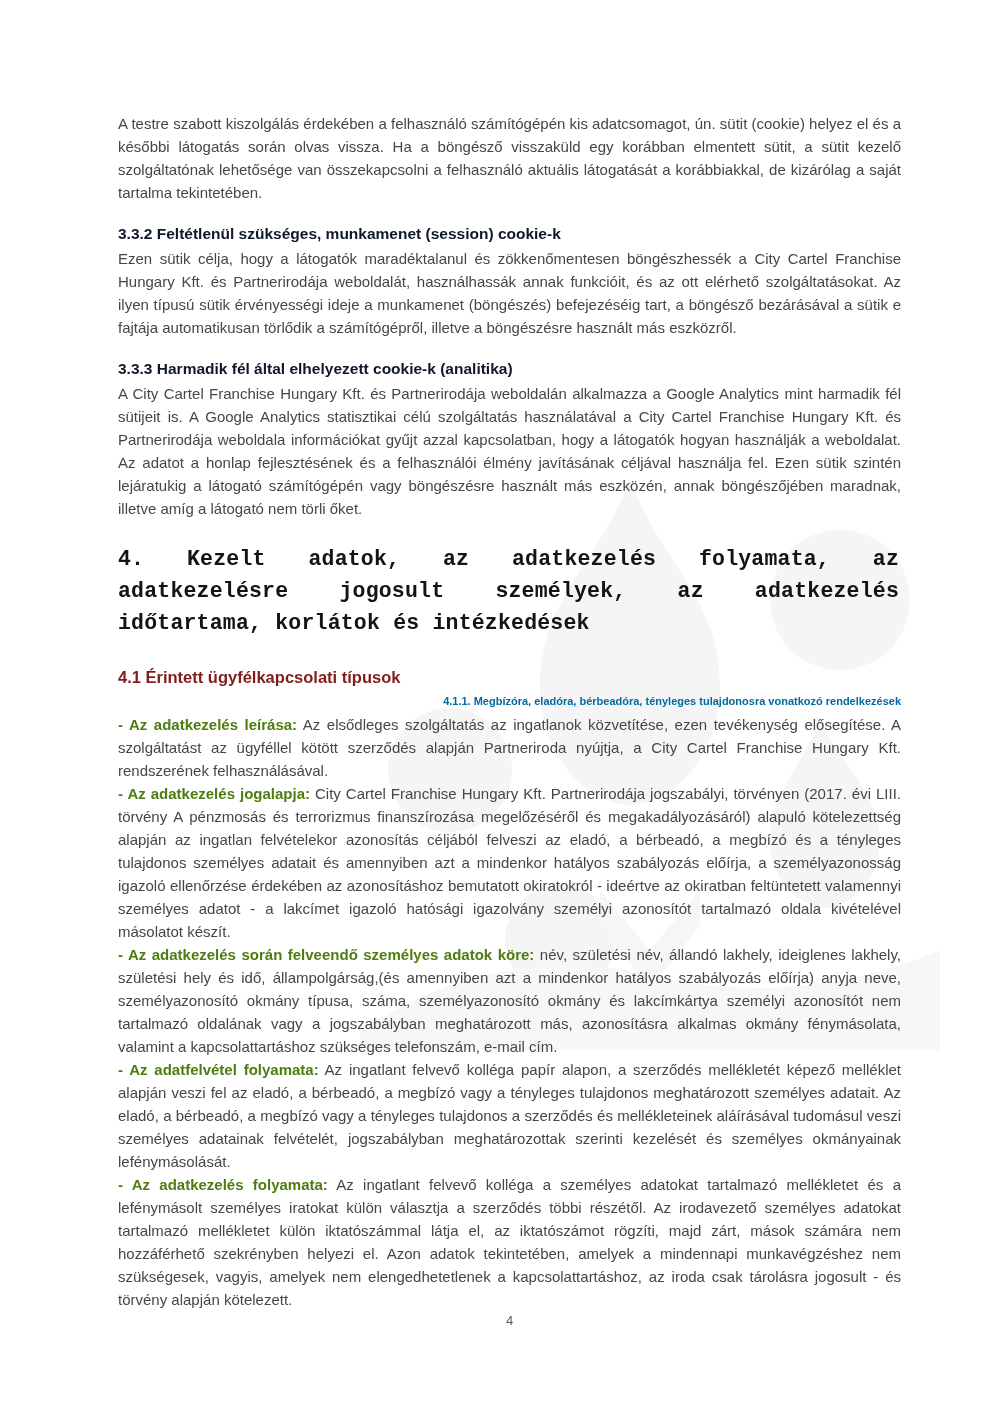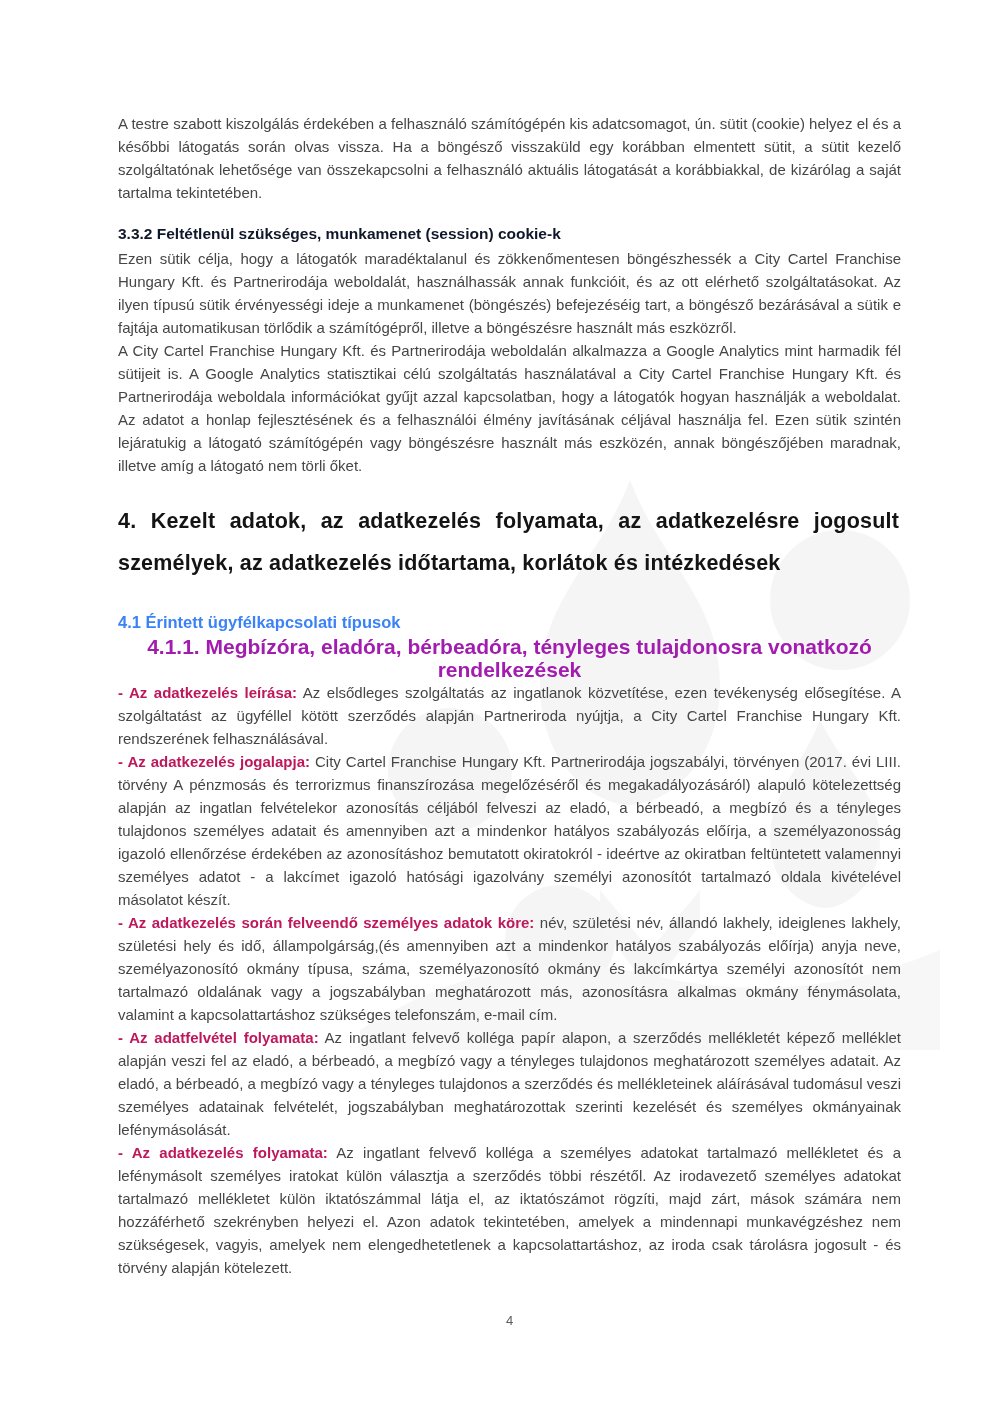--- a/index.html
+++ b/index.html
@@ -37,44 +37,45 @@
   .sec-heading {
     font-size:15.5px;
     line-height:22px;
     font-weight:700;
     color:#0f172a;
     margin:19px 0 2px 0;
     text-align:left;
   }
   .chapter-title {
     font-size:21.5px;
-    line-height:42px;
+    line-height:32px;
     font-weight:800;
     color:#141414;
     margin:23px 2px 0 0;
     text-align:justify;
     letter-spacing:0.2px;
+    font-family:Liberation Mono, monospace;
   }
   .sub1-heading {
     font-size:16.5px;
     line-height:24px;
     font-weight:800;
-    color:#3b82f6;
+    color:#7f1d1d;
     margin:26px 0 0 0;
     text-align:left;
   }
   .sub2-heading {
-    font-size:21px;
+    font-size:11px;
     line-height:23px;
     font-weight:700;
-    color:#a21caf;
+    color:#0369a1;
     margin:1px 0 0 0;
-    text-align:center;
+    text-align:right;
   }
-  .runin { font-weight:700; color:#be185d; }
+  .runin { font-weight:700; color:#4d7c0f; }
   .page-number {
     position:absolute;
     left:0; right:0;
     bottom:86px;
     text-align:center;
     font-size:13px;
     color:#5a5a5a;
     z-index:1;
   }
 </style>
@@ -95,20 +96,21 @@
     </g>
   </svg>
 
   <div class="content">
 
     <p>A testre szabott kiszolgálás érdekében a felhasználó számítógépén kis adatcsomagot, ún. sütit (cookie) helyez el és a későbbi látogatás során olvas vissza. Ha a böngésző visszaküld egy korábban elmentett sütit, a sütit kezelő szolgáltatónak lehetősége van összekapcsolni a felhasználó aktuális látogatását a korábbiakkal, de kizárólag a saját tartalma tekintetében.</p>
 
     <h3 class="sec-heading">3.3.2 Feltétlenül szükséges, munkamenet (session) cookie-k</h3>
     <p>Ezen sütik célja, hogy a látogatók maradéktalanul és zökkenőmentesen böngészhessék a City Cartel Franchise Hungary Kft. és Partnerirodája weboldalát, használhassák annak funkcióit, és az ott elérhető szolgáltatásokat. Az ilyen típusú sütik érvényességi ideje a munkamenet (böngészés) befejezéséig tart, a böngésző bezárásával a sütik e fajtája automatikusan törlődik a számítógépről, illetve a böngészésre használt más eszközről.</p>
 
+    <h3 class="sec-heading">3.3.3 Harmadik fél által elhelyezett cookie-k (analitika)</h3>
     <p>A City Cartel Franchise Hungary Kft. és Partnerirodája weboldalán alkalmazza a Google Analytics mint harmadik fél sütijeit is. A Google Analytics statisztikai célú szolgáltatás használatával a City Cartel Franchise Hungary Kft. és Partnerirodája weboldala információkat gyűjt azzal kapcsolatban, hogy a látogatók hogyan használják a weboldalat. Az adatot a honlap fejlesztésének és a felhasználói élmény javításának céljával használja fel. Ezen sütik szintén lejáratukig a látogató számítógépén vagy böngészésre használt más eszközén, annak böngészőjében maradnak, illetve amíg a látogató nem törli őket.</p>
 
     <h1 class="chapter-title">4. Kezelt adatok, az adatkezelés folyamata, az adatkezelésre jogosult személyek, az adatkezelés időtartama, korlátok és intézkedések</h1>
 
     <h2 class="sub1-heading">4.1 Érintett ügyfélkapcsolati típusok</h2>
     <h3 class="sub2-heading">4.1.1.  Megbízóra, eladóra, bérbeadóra, tényleges tulajdonosra vonatkozó rendelkezések</h3>
 
     <p><span class="runin">- Az adatkezelés leírása:</span><span> Az elsődleges szolgáltatás az ingatlanok közvetítése, ezen tevékenység elősegítése. A szolgáltatást az ügyféllel kötött szerződés alapján Partneriroda nyújtja, a City Cartel Franchise Hungary Kft. rendszerének felhasználásával.</span></p>
 
     <p><span class="runin">- Az adatkezelés jogalapja:</span><span> City Cartel Franchise Hungary Kft. Partnerirodája jogszabályi, törvényen (2017. évi LIII. törvény A pénzmosás és terrorizmus finanszírozása megelőzéséről és megakadályozásáról) alapuló kötelezettség alapján az ingatlan felvételekor azonosítás céljából felveszi az eladó, a bérbeadó, a megbízó és a tényleges tulajdonos személyes adatait és amennyiben azt a mindenkor hatályos szabályozás előírja, a személyazonosság igazoló ellenőrzése érdekében az azonosításhoz bemutatott okiratokról - ideértve az okiratban feltüntetett valamennyi személyes adatot - a lakcímet igazoló hatósági igazolvány személyi azonosítót tartalmazó oldala kivételével másolatot készít.</span></p>

